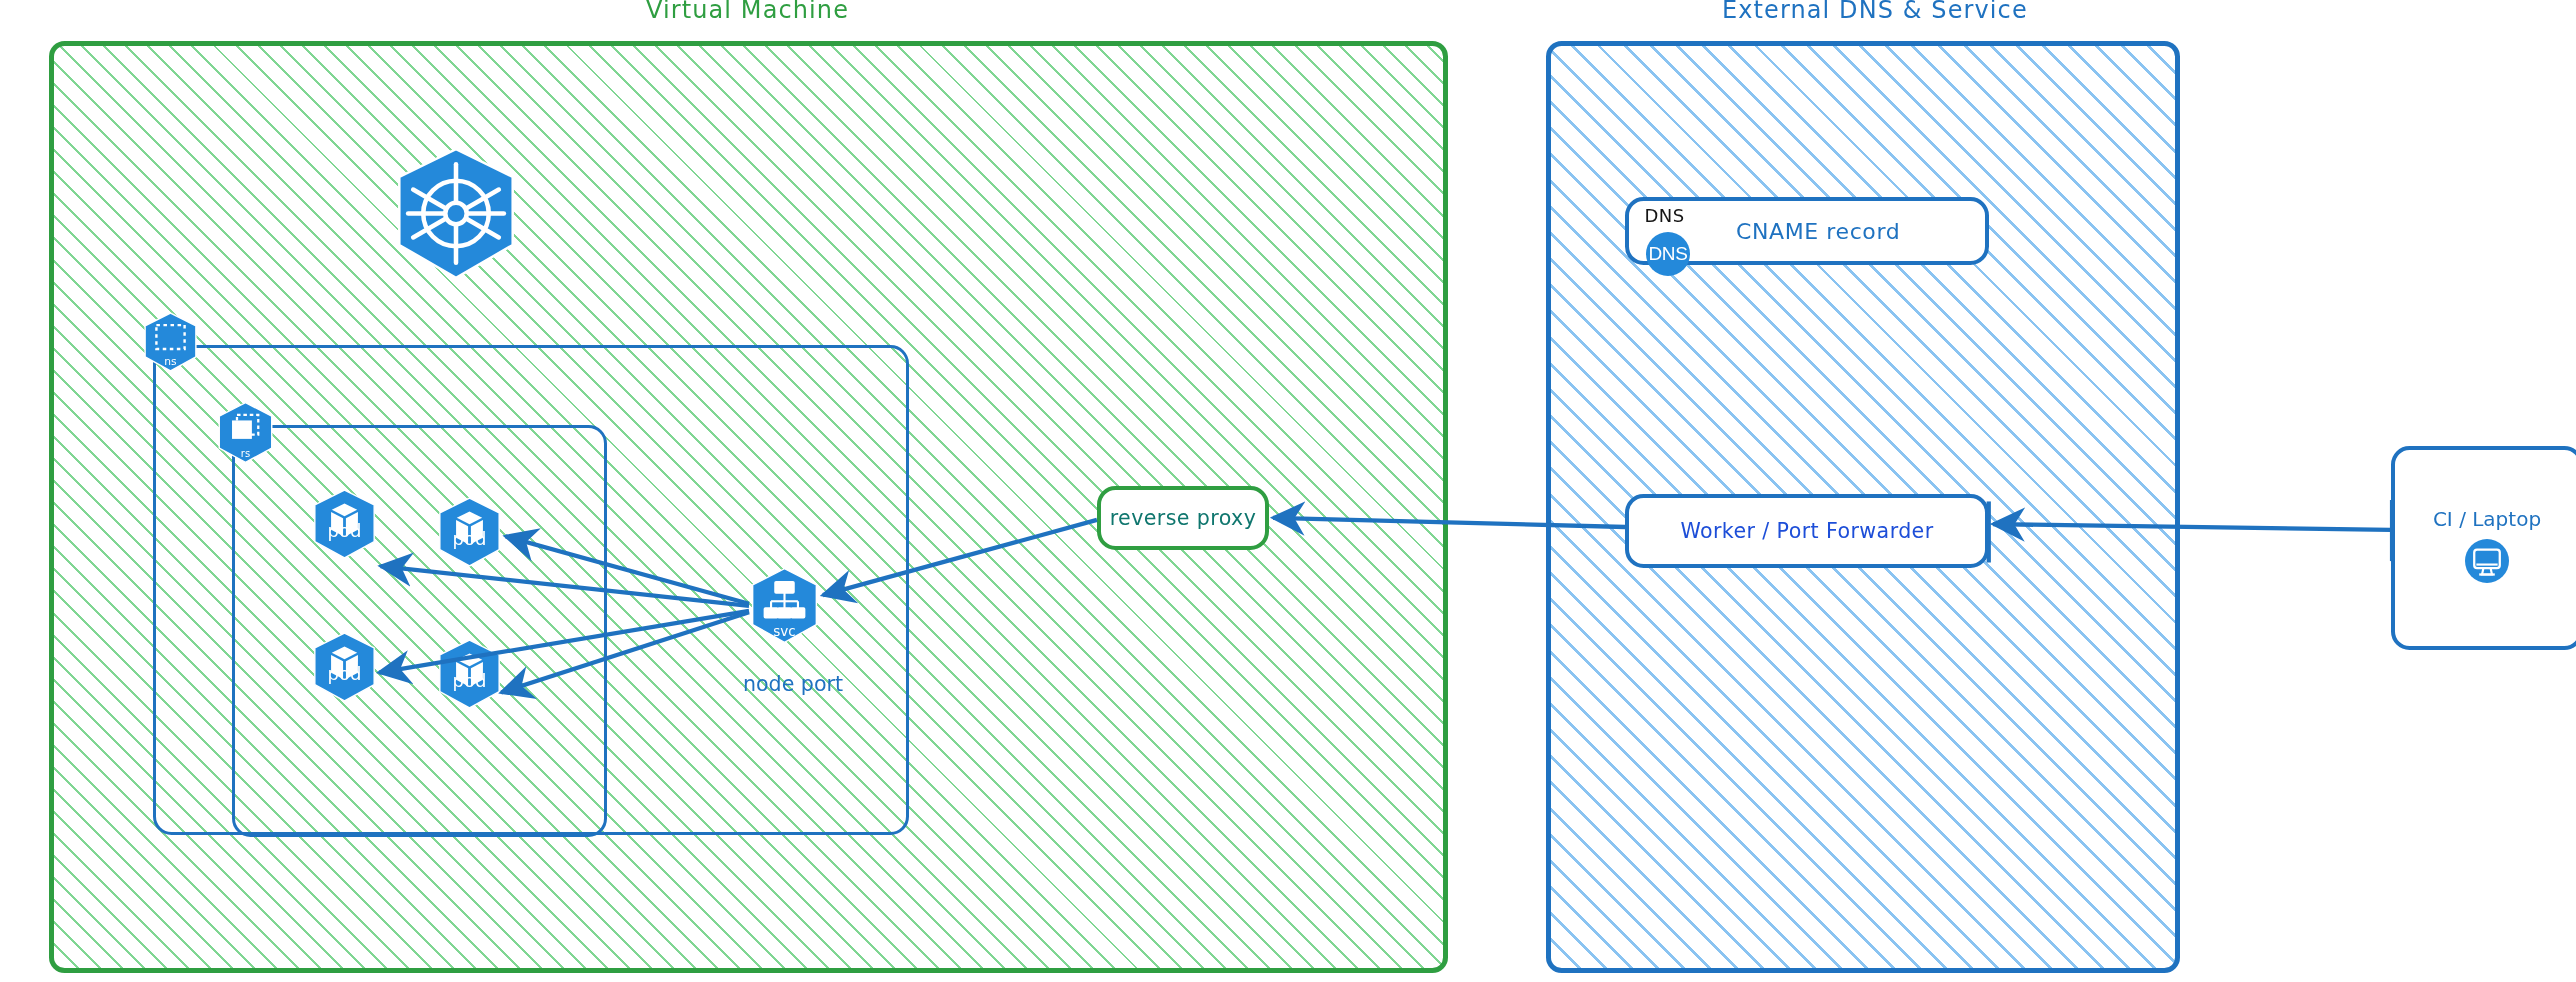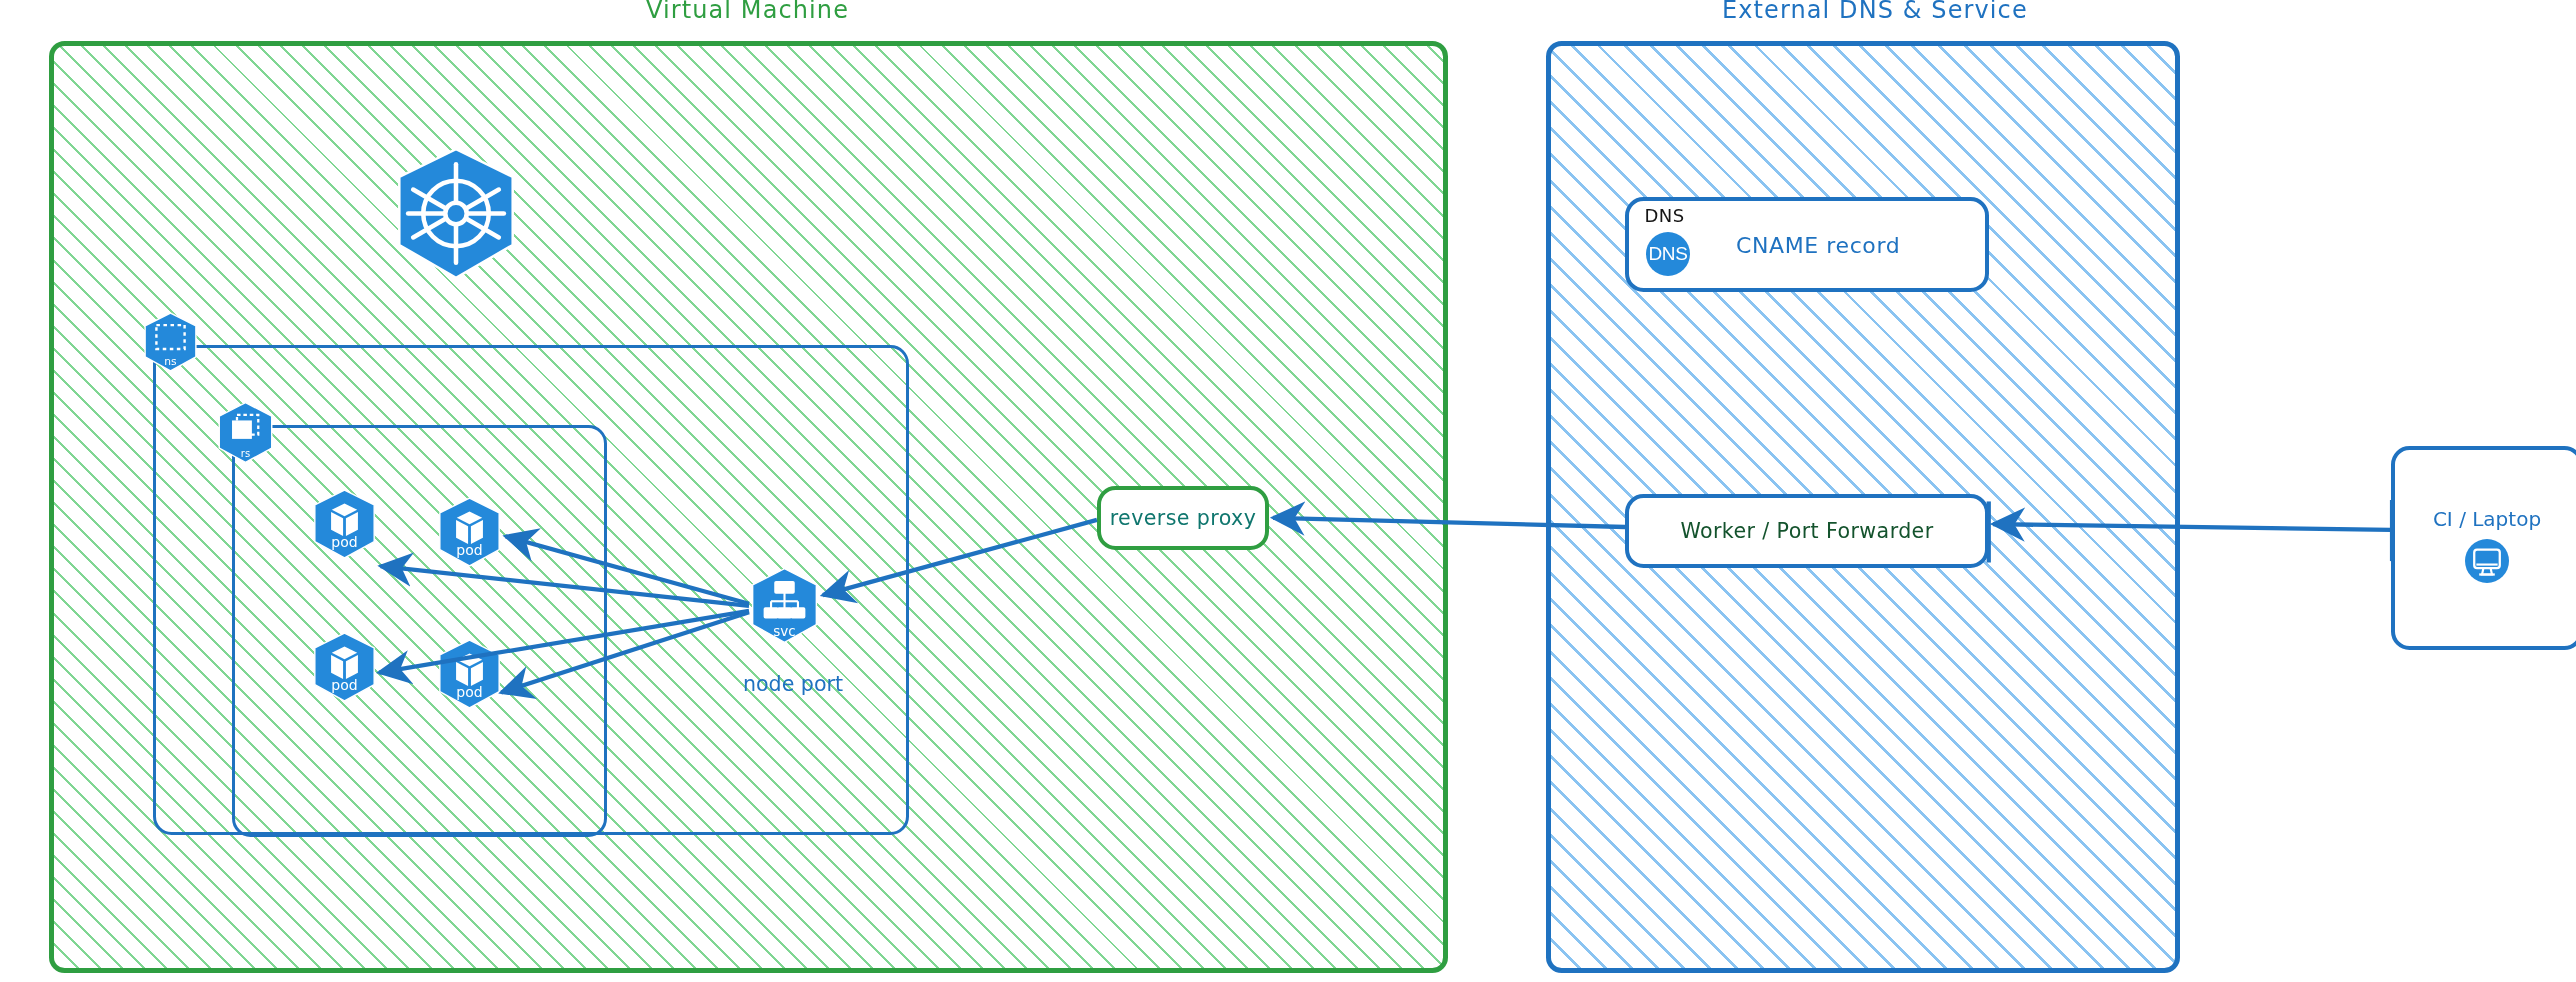--- a/index.html
+++ b/index.html
@@ -38,31 +38,31 @@
   
   .box{position:absolute;box-sizing:border-box;background:#ffffff;border-radius:18.5px;}
   .box.blue{border:4.3px solid #1f72c0;}
   .box.green{border:4.3px solid #2f9e41;}
   .box.plainblue{border:3.6px solid #1f72c0;background:transparent;}
 
   .ns-box{left:114px;top:345px;width:756px;height:490px;}
   .rs-box{left:193px;top:425px;width:375px;height:412px;}
 
   .rp-box{left:1058px;top:486px;width:172px;height:64px;}
-  .dns-box{left:1586px;top:197px;width:364px;height:95px;}
+  .dns-box{left:1586px;top:197px;width:364px;height:68px;}
   .wpf-box{left:1586px;top:494px;width:364px;height:74px;}
   .ci-box{left:2352px;top:446px;width:192px;height:204px;}
 
   .boxlabel{
     position:absolute;left:0;right:0;top:50%;transform:translateY(-50%);
     text-align:center;white-space:nowrap;
     font-family:"DejaVu Sans", sans-serif;font-size:20.6px;letter-spacing:0.4px;
   }
   .boxlabel.green-t{color:#0f766e;}
-  .boxlabel.blue-t{color:#14532d;}
+  .boxlabel.blue-t{color:#1d4ed8;}
 
   
   .dns-head{
     position:absolute;left:15.6px;top:4.3px;color:#161616;
     font-family:"DejaVu Sans", sans-serif;font-size:18px;letter-spacing:0.4px;
   }
   .dns-circle{
     position:absolute;left:17px;top:31px;width:44px;height:44px;border-radius:50%;
     background:#2489da;color:#ffffff;
     font-family:"Liberation Sans", sans-serif;font-size:19px;font-weight:400;
@@ -89,21 +89,21 @@
     font-family:"DejaVu Sans", sans-serif;pointer-events:none;white-space:nowrap;
   }
 
   .k8s-logo{left:354px;top:146px;width:126px;height:135px;}
   .ns-icon{left:104px;top:312px;width:55px;height:60px;}
   .ns-icon .caption{bottom:3.6px;font-size:10.7px;}
   .rs-icon{left:178px;top:402px;width:57px;height:61px;}
   .rs-icon .caption{bottom:3.6px;font-size:10px;}
 
   .pod{width:65px;height:70px;}
-  .pod .caption{bottom:9px;font-size:14px;}
+  .pod .caption{bottom:18px;font-size:18px;}
   .pod1{left:273px;top:489px;}
   .pod2{left:398px;top:497px;}
   .pod3{left:273px;top:632px;}
   .pod4{left:398px;top:639px;}
 
   .svc{left:710px;top:568px;width:71px;height:75px;}
   .svc .caption{bottom:4.3px;font-size:13.5px;}
 
   .nodeport-label{
     position:absolute;left:676px;top:672px;width:156px;text-align:center;

